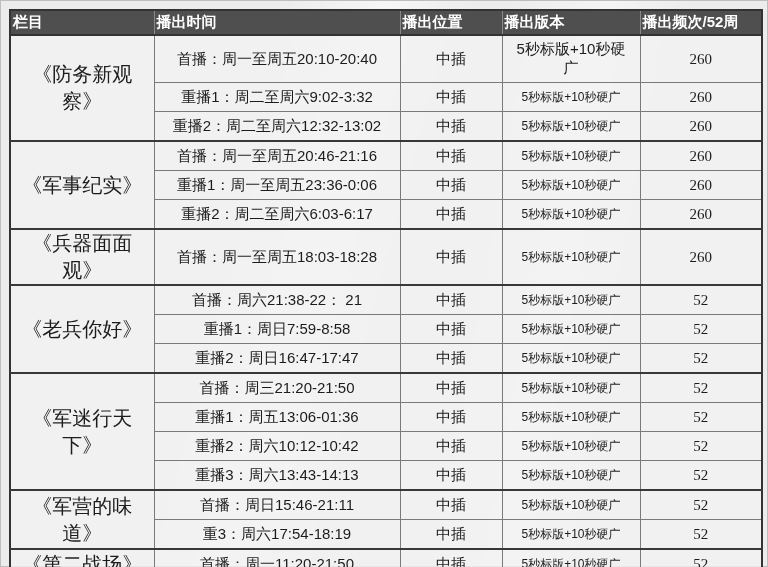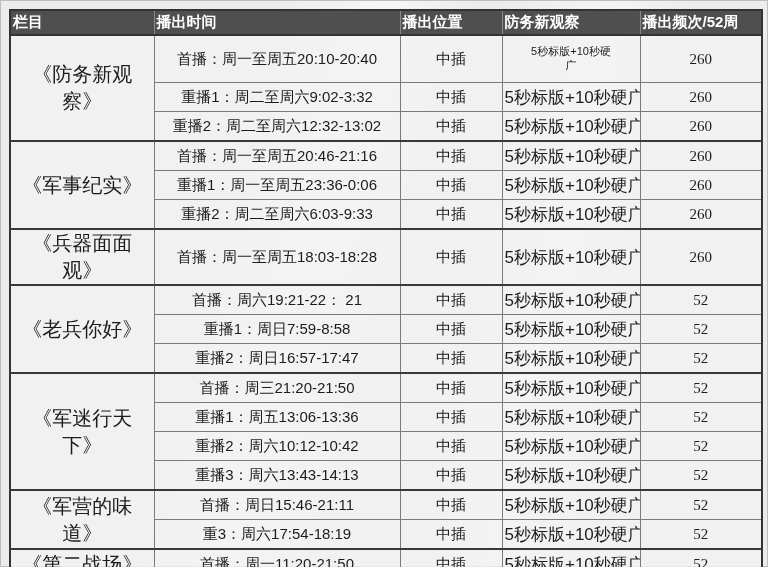--- a/index.html
+++ b/index.html
@@ -43,43 +43,43 @@
     color: #1c1c1c;
     text-align: center;
     vertical-align: middle;
     height: 28px;
     padding: 0 2px;
     overflow: hidden;
   }
   tr.tall td { height: 46px; }
   tr.gs td { border-top: 2px solid #383838; }
   tr.total-row td { height: 27px; }
-  td.ver { font-size: 17px; white-space: nowrap; }
-  td.ver.wrap { font-size: 11px; white-space: pre-line; line-height: 1.25; }
+  td.ver { font-size: 12px; white-space: nowrap; }
+  td.ver.wrap { font-size: 15px; white-space: pre-line; line-height: 1.25; }
   td.prog { font-size: 20px; }
   td.freq { font-size: 15px; font-family: Liberation Serif, serif; }
 </style>
 </head>
 <body>
 
 <div class="viewport">
   <table class="schedule">
     <colgroup>
       <col style="width:144px">
         <col style="width:246px">
         <col style="width:102px">
         <col style="width:138px">
         <col style="width:122px">
     </colgroup>
     <thead>
       <tr>
         <th>栏目</th>
         <th>播出时间</th>
         <th>播出位置</th>
-        <th>防务新观察</th>
+        <th>播出版本</th>
         <th>播出频次/52周</th>
       </tr>
     </thead>
     <tbody>
       <tr class="tall gs">
         <td class="prog" rowspan="3">《防务新观察》</td>
         <td class="time">首播：周一至周五20:10-20:40</td>
         <td class="pos">中插</td>
         <td class="ver wrap">5秒标版+10秒硬
 广</td>
@@ -104,60 +104,60 @@
         <td class="ver">5秒标版+10秒硬广</td>
         <td class="freq">260</td>
       </tr>
       <tr>
         <td class="time">重播1：周一至周五23:36-0:06</td>
         <td class="pos">中插</td>
         <td class="ver">5秒标版+10秒硬广</td>
         <td class="freq">260</td>
       </tr>
       <tr>
-        <td class="time">重播2：周二至周六6:03-9:33</td>
+        <td class="time">重播2：周二至周六6:03-6:17</td>
         <td class="pos">中插</td>
         <td class="ver">5秒标版+10秒硬广</td>
         <td class="freq">260</td>
       </tr>
       <tr class="gs">
         <td class="prog">《兵器面面观》</td>
         <td class="time">首播：周一至周五18:03-18:28</td>
         <td class="pos">中插</td>
         <td class="ver">5秒标版+10秒硬广</td>
         <td class="freq">260</td>
       </tr>
       <tr class="gs">
         <td class="prog" rowspan="3">《老兵你好》</td>
-        <td class="time">首播：周六19:21-22： 21</td>
+        <td class="time">首播：周六21:38-22： 21</td>
         <td class="pos">中插</td>
         <td class="ver">5秒标版+10秒硬广</td>
         <td class="freq">52</td>
       </tr>
       <tr>
         <td class="time">重播1：周日7:59-8:58</td>
         <td class="pos">中插</td>
         <td class="ver">5秒标版+10秒硬广</td>
         <td class="freq">52</td>
       </tr>
       <tr>
-        <td class="time">重播2：周日16:57-17:47</td>
+        <td class="time">重播2：周日16:47-17:47</td>
         <td class="pos">中插</td>
         <td class="ver">5秒标版+10秒硬广</td>
         <td class="freq">52</td>
       </tr>
       <tr class="gs">
         <td class="prog" rowspan="4">《军迷行天下》</td>
         <td class="time">首播：周三21:20-21:50</td>
         <td class="pos">中插</td>
         <td class="ver">5秒标版+10秒硬广</td>
         <td class="freq">52</td>
       </tr>
       <tr>
-        <td class="time">重播1：周五13:06-13:36</td>
+        <td class="time">重播1：周五13:06-01:36</td>
         <td class="pos">中插</td>
         <td class="ver">5秒标版+10秒硬广</td>
         <td class="freq">52</td>
       </tr>
       <tr>
         <td class="time">重播2：周六10:12-10:42</td>
         <td class="pos">中插</td>
         <td class="ver">5秒标版+10秒硬广</td>
         <td class="freq">52</td>
       </tr>

